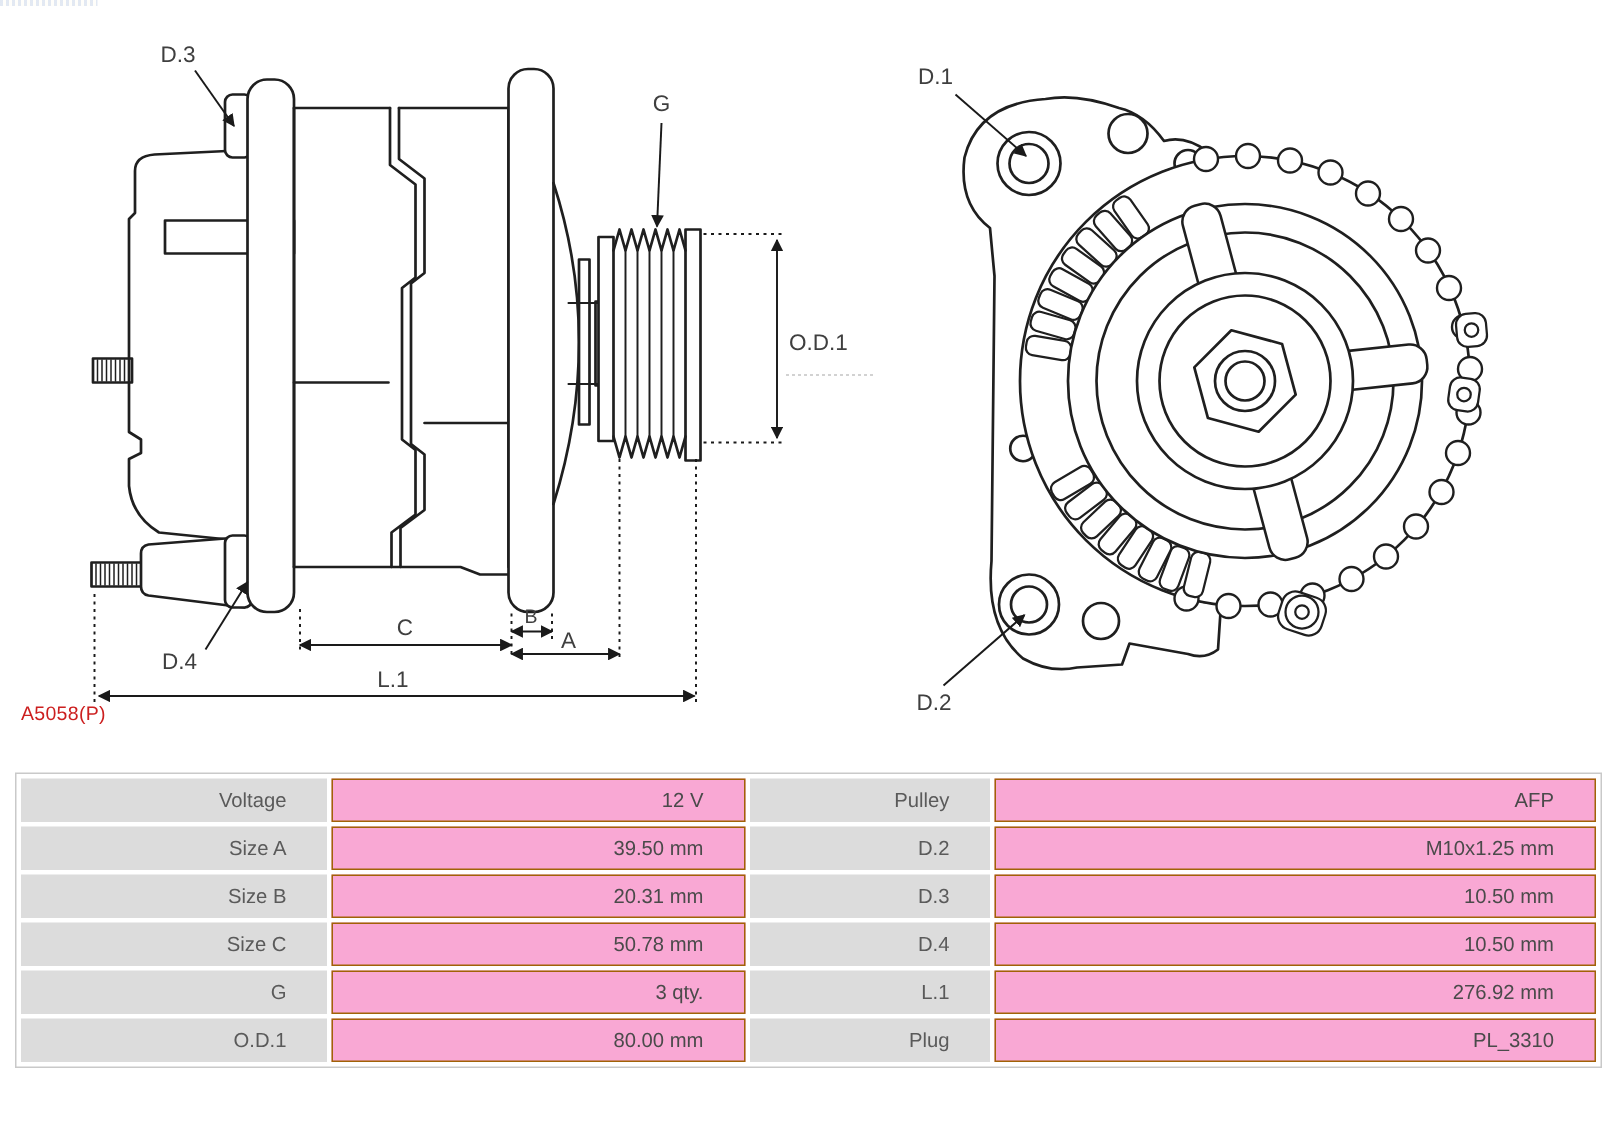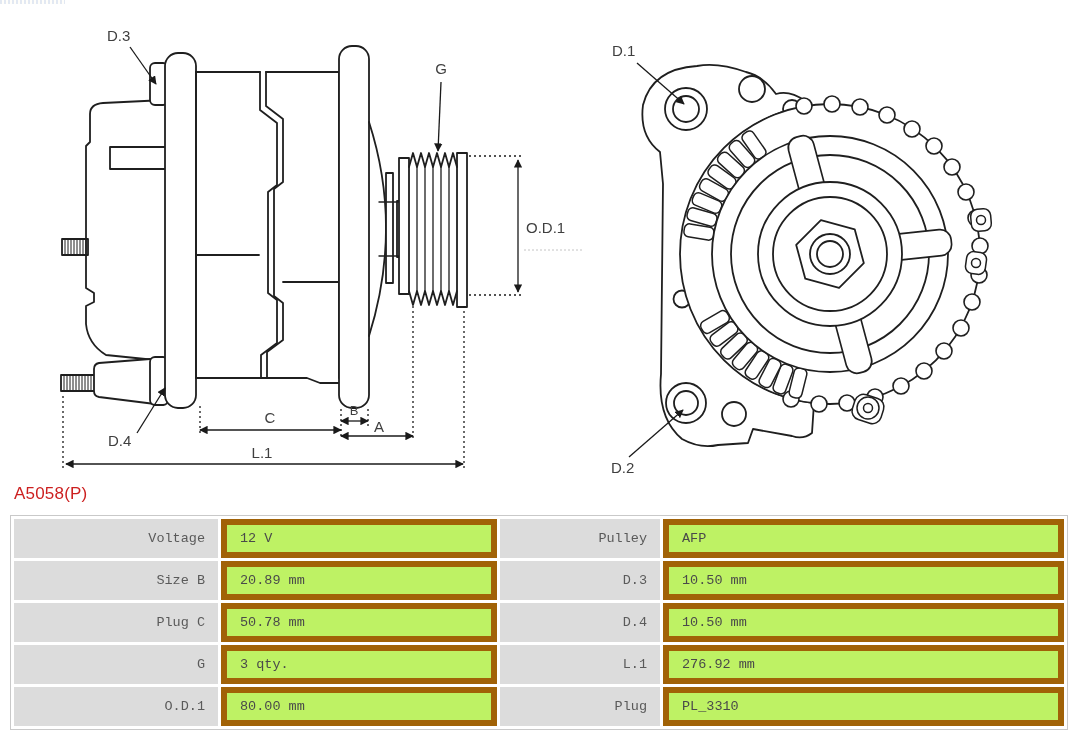--- a/index.html
+++ b/index.html
@@ -9,34 +9,34 @@
   }
   .corner-artifact{
     position:absolute;left:0;top:0;width:65px;height:4px;
     background:repeating-linear-gradient(90deg,
       rgba(140,165,205,.45) 0 2px, rgba(255,250,230,.35) 2px 4px);
     opacity:.55;
   }
   .drawing-area{position:absolute;left:0;top:6px;width:1080px;height:474px;}
   svg text{font-family:"Liberation Sans",sans-serif;fill:#3f3f3f;}
   .part-title{
-    position:absolute;left:14px;top:484px;
-    font-size:17px;letter-spacing:.2px;
+    position:absolute;left:14px;top:468px;
+    font-size:13px;letter-spacing:.2px;
   }
   table.spec{
     position:absolute;left:10px;top:515px;width:1058px;
     border:1px solid #c9c9c9;border-collapse:separate;border-spacing:3px;
     table-layout:fixed;background:#ffffff;
   }
   table.spec td{
-    height:27px;line-height:27px;padding:0 13px;
-    font-size:13.5px;white-space:nowrap;overflow:hidden;font-family:Liberation Mono, monospace;
+    height:27px;line-height:27px;padding:0 27px;
+    font-size:13.5px;white-space:nowrap;overflow:hidden;
   }
   td.lbl{background:#dcdcdc;color:#5a5a5a;text-align:right;}
-  td.val{background:#bef264;color:#4a4a4a;border:6px solid #a16207;}
+  td.val{background:#f9a8d4;color:#4a4a4a;text-align:right;border:1px solid #a16207;}
 </style>
 </head>
 <body>
 
 <div class="corner-artifact"></div>
 
 <div class="drawing-area">
 <svg width="1080" height="474" viewBox="0 0 1080 474">
   <defs>
     <marker id="arr" viewBox="0 0 10 10" refX="9" refY="5" markerWidth="6.5" markerHeight="6.5" orient="auto-start-reverse">
@@ -214,27 +214,33 @@
       <col>
     </colgroup>
   <tbody>
     <tr>
       <td class="lbl">Voltage</td>
       <td class="val">12 V</td>
       <td class="lbl">Pulley</td>
       <td class="val">AFP</td>
     </tr>
     <tr>
+      <td class="lbl">Size A</td>
+      <td class="val">39.50 mm</td>
+      <td class="lbl">D.2</td>
+      <td class="val">M10x1.25 mm</td>
+    </tr>
+    <tr>
       <td class="lbl">Size B</td>
-      <td class="val">20.89 mm</td>
+      <td class="val">20.31 mm</td>
       <td class="lbl">D.3</td>
       <td class="val">10.50 mm</td>
     </tr>
     <tr>
-      <td class="lbl">Plug C</td>
+      <td class="lbl">Size C</td>
       <td class="val">50.78 mm</td>
       <td class="lbl">D.4</td>
       <td class="val">10.50 mm</td>
     </tr>
     <tr>
       <td class="lbl">G</td>
       <td class="val">3 qty.</td>
       <td class="lbl">L.1</td>
       <td class="val">276.92 mm</td>
     </tr>

